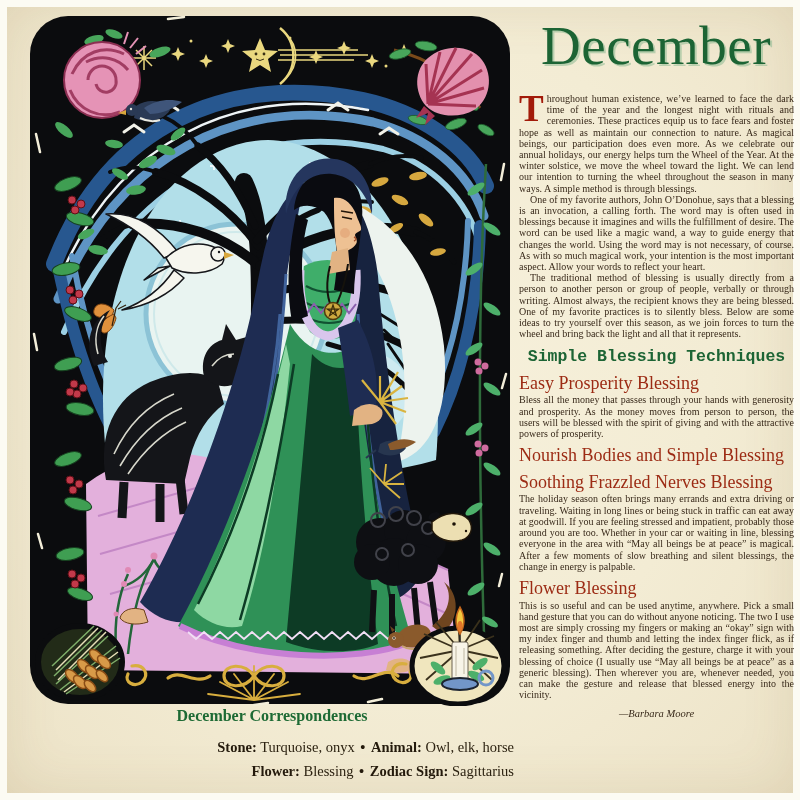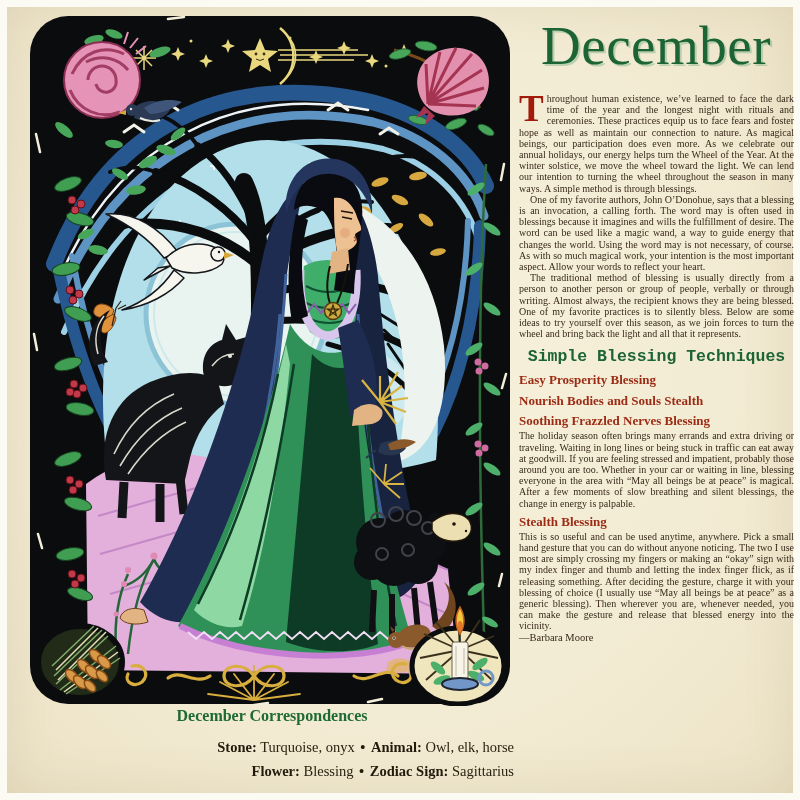--- a/index.html
+++ b/index.html
@@ -24,23 +24,23 @@
   .article p.indent{text-indent:11px;}
   .dropcap{
     float:left;font-size:37px;line-height:30px;color:#a21a09;
     padding:1px 3px 0 0;font-weight:bold;
   }
   .section-h{
     margin:9px 0 3px 0;text-align:center;color:#1c6434;
     font-size:16.5px;font-weight:bold;line-height:1.1;font-family:Liberation Mono, monospace;
   }
   .tech-h{
-    margin:6px 0 1px 0;color:#9c2b14;font-size:13px;font-weight:bold;line-height:1.15;
-  }
-  .byline{text-align:left;font-size:10.5px;}
+    margin:6px 0 1px 0;color:#9c2b14;font-size:18px;font-weight:normal;line-height:1.15;
+  }
+  .byline{margin-top:8px;text-align:center;font-style:italic;font-size:10.5px;}
   .corr{
     position:absolute;left:30px;top:707px;width:484px;text-align:center;
   }
   .corr-h{margin:0 0 10px 0;color:#1d6a34;font-size:16px;font-weight:bold;}
   .corr-line{font-size:14.5px;color:#2c2211;line-height:24px;text-align:right;}
   .corr-line b{color:#241a0c;}
   .bullet{padding:0 2px;color:#241a0c;font-weight:bold;}
 </style>
 </head>
 <body>
@@ -436,27 +436,28 @@
   <h1 class="title">December</h1>
 
   <div class="article">
     <p><span class="dropcap">T</span><span>hroughout human existence, we’ve learned to face the dark time of the year and the longest night with rituals and ceremonies. These practices equip us to face fears and foster hope as well as maintain our connection to nature. As magical beings, our participation does even more. As we celebrate our annual holidays, our energy helps turn the Wheel of the Year. At the winter solstice, we move the wheel toward the light. We can lend our intention to turning the wheel throughout the season in many ways. A simple method is through blessings.</span></p>
     <p class="indent">One of my favorite authors, John O’Donohue, says that a blessing is an invocation, a calling forth. The word may is often used in blessings because it imagines and wills the fulfillment of desire. The word can be used like a magic wand, a way to guide energy that changes the world. Using the word may is not necessary, of course. As with so much magical work, your intention is the most important aspect. Allow your words to reflect your heart.</p>
     <p class="indent">The traditional method of blessing is usually directly from a person to another person or group of people, verbally or through writing. Almost always, the recipient knows they are being blessed. One of my favorite practices is to silently bless. Below are some ideas to try yourself over this season, as we join forces to turn the wheel and bring back the light and all that it represents.</p>
 
     <h2 class="section-h">Simple Blessing Techniques</h2>
 
     <h3 class="tech-h">Easy Prosperity Blessing</h3>
-
-    <h3 class="tech-h">Nourish Bodies and Souls Stealth</h3>
+    <p>Bless all the money that passes through your hands with generosity and prosperity. As the money moves from person to person, the users will be blessed with the spirit of giving and with the attractive powers of prosperity.</p>
+
+    <h3 class="tech-h">Nourish Bodies and Simple Blessing</h3>
 
     <h3 class="tech-h">Soothing Frazzled Nerves Blessing</h3>
     <p>The holiday season often brings many errands and extra driving or traveling. Waiting in long lines or being stuck in traffic can eat away at goodwill. If you are feeling stressed and impatient, probably those around you are too. Whether in your car or waiting in line, blessing everyone in the area with “May all beings be at peace” is magical. After a few moments of slow breathing and silent blessings, the change in energy is palpable.</p>
 
-    <h3 class="tech-h">Stealth Blessing</h3>
+    <h3 class="tech-h">Flower Blessing</h3>
     <p>This is so useful and can be used anytime, anywhere. Pick a small hand gesture that you can do without anyone noticing. The two I use most are simply crossing my fingers or making an “okay” sign with my index finger and thumb and letting the index finger flick, as if releasing something. After deciding the gesture, charge it with your blessing of choice (I usually use “May all beings be at peace” as a generic blessing). Then wherever you are, whenever needed, you can make the gesture and release that blessed energy into the vicinity.</p>
 
     <div class="byline">—Barbara Moore</div>
   </div>
 
   <div class="corr">
     <div class="corr-h">December Correspondences</div>
     <div class="corr-line">
       <b>Stone:</b>
       <span>Turquoise, onyx</span>

